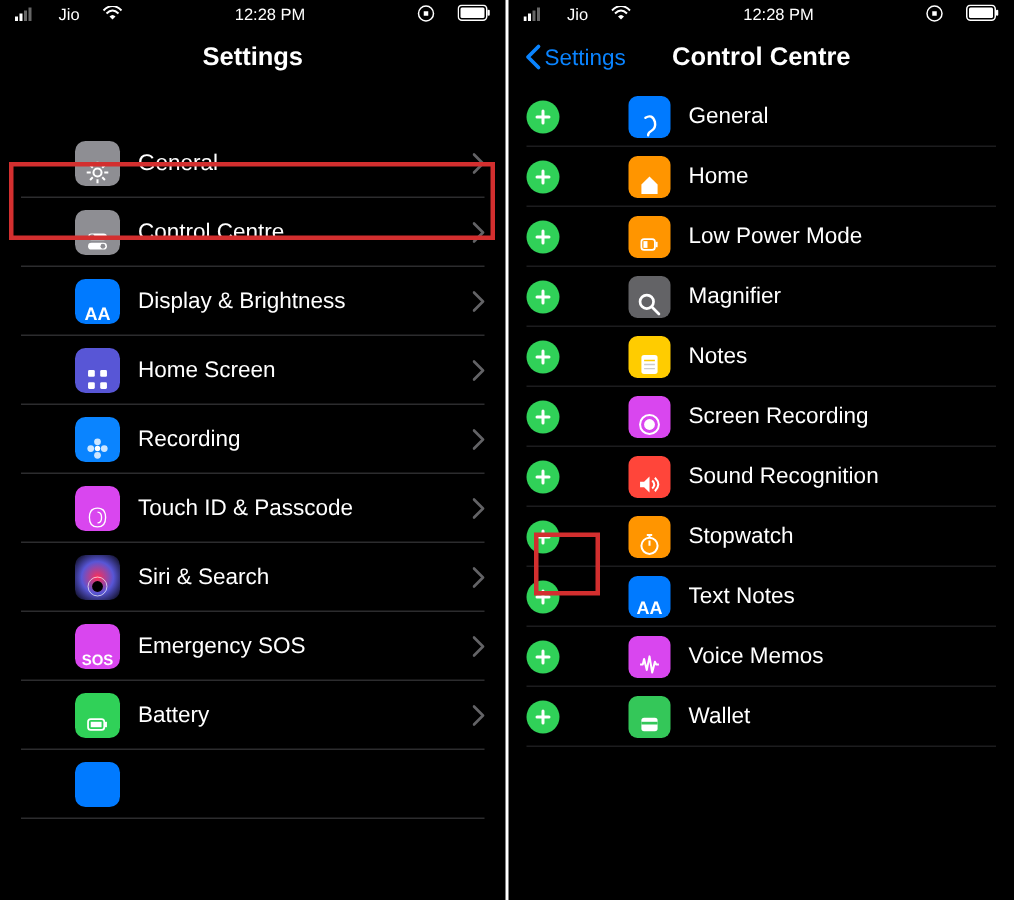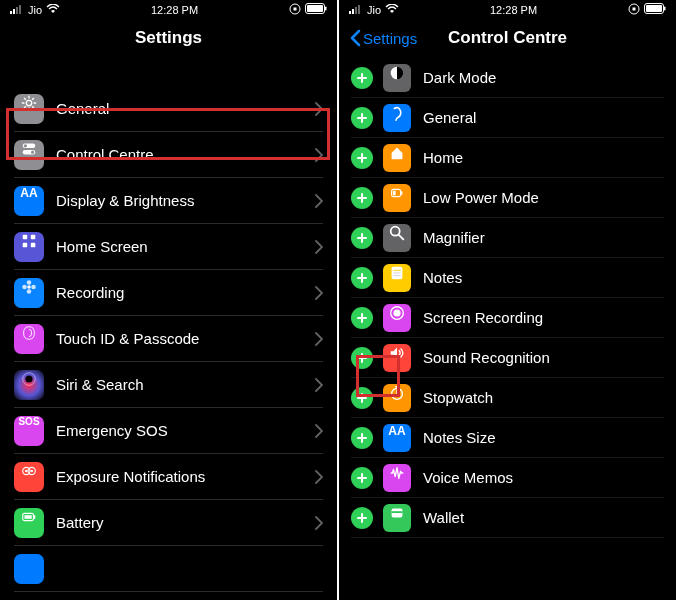--- a/index.html
+++ b/index.html
@@ -1,29 +1,29 @@
 <!DOCTYPE html>
 <html><head>
   <meta charset="utf-8">
   <style>
     * { margin: 0; padding: 0; box-sizing: border-box; font-family: -apple-system, BlinkMacSystemFont, 'Segoe UI', sans-serif; }
     body { background: #fff; display: flex; gap: 2px; width: 676px; height: 600px; }
     .phone { width: 337px; height: 600px; background: #000; color: #fff; overflow: hidden; position: relative; }
     .status-bar { display: flex; justify-content: space-between; align-items: center; padding: 4px 10px; font-size: 11px; font-weight: 500; height: 20px; }
-    .status-left, .status-right { display: flex; gap: 4px; }
+    .status-left, .status-right { display: flex; align-items: center; gap: 15px; }
     .nav-bar { display: flex; align-items: center; height: 36px; position: relative; padding: 0 10px; }
     .nav-title { position: absolute; left: 0; right: 0; text-align: center; font-size: 17px; font-weight: 600; }
     .back-btn { display: flex; align-items: center; color: #0a84ff; font-size: 15px; z-index: 1; }
     .back-btn svg { margin-right: 2px; }
     .list { padding: 0 14px; margin-top: 30px; }
     .list.tight { margin-top: 2px; padding: 0 12px; }
     .row { display: flex; align-items: center; height: 46px; border-bottom: 0.5px solid #2c2c2e; position: relative; }
     .row.tight { height: 40px; border-bottom: 0.5px solid #1c1c1e; }
     .highlight { position: absolute; border: 3px solid #d32f2f; pointer-events: none; z-index: 10; }
-    .icon-box { width: 30px; height: 30px; border-radius: 7px; display: flex; align-items: flex-start; justify-content: center; margin-right: 12px; flex-shrink: 0; }
+    .icon-box { width: 30px; height: 30px; border-radius: 7px; display: flex; align-items: flex-end; justify-content: center; margin-right: 12px; flex-shrink: 0; margin-left: 36px; }
     .icon-box.sm { width: 28px; height: 28px; border-radius: 6px; }
     .add-btn { width: 22px; height: 22px; border-radius: 11px; background: #30d158; display: flex; align-items: center; justify-content: center; margin-right: 10px; flex-shrink: 0; }
     .row-label { flex: 1; font-size: 15px; }
     .chevron { color: #636366; flex-shrink: 0; }
     .bg-gray { background: #8e8e93; }
     .bg-gray2 { background: #636366; }
     .bg-blue { background: #007aff; }
     .bg-blue2 { background: #0a84ff; }
     .bg-indigo { background: #5856d6; }
     .bg-red { background: #d946ef; }
@@ -164,34 +164,20 @@
       <div class="row">
     <div class="icon-box bg-red">
           <span style="color:#fff;font-weight:700;font-size:10px">SOS</span>
         </div>
     <div class="row-label">Emergency SOS</div>
     <svg class="chevron" width="8" height="14" viewBox="0 0 8 14">
           <path d="M1 1 L7 7 L1 13" stroke="#636366" stroke-width="1.8" fill="none" stroke-linecap="round"></path>
         </svg>
   </div>
       <div class="row">
-    <div class="icon-box bg-red2">
-          <svg width="18" height="18" viewBox="0 0 20 20">
-            <circle cx="7" cy="10" r="4" fill="none" stroke="#fff" stroke-width="1.2"></circle>
-            <circle cx="13" cy="10" r="4" fill="none" stroke="#fff" stroke-width="1.2"></circle>
-            <circle cx="7" cy="10" r="1.5" fill="#fff"></circle>
-            <circle cx="13" cy="10" r="1.5" fill="#fff"></circle>
-          </svg>
-        </div>
-    <div class="row-label">Exposure Notifications</div>
-    <svg class="chevron" width="8" height="14" viewBox="0 0 8 14">
-          <path d="M1 1 L7 7 L1 13" stroke="#636366" stroke-width="1.8" fill="none" stroke-linecap="round"></path>
-        </svg>
-  </div>
-      <div class="row">
     <div class="icon-box bg-green">
           <svg width="18" height="18" viewBox="0 0 20 20">
             <rect x="3" y="6" width="12" height="8" rx="2" fill="none" stroke="#fff" stroke-width="1.3"></rect>
             <rect x="15.5" y="8" width="1.5" height="4" fill="#fff"></rect>
             <rect x="5" y="8" width="8" height="4" fill="#fff"></rect>
           </svg>
         </div>
     <div class="row-label">Battery</div>
     <svg class="chevron" width="8" height="14" viewBox="0 0 8 14">
           <path d="M1 1 L7 7 L1 13" stroke="#636366" stroke-width="1.8" fill="none" stroke-linecap="round"></path>
@@ -242,34 +228,20 @@
     </div>
     <div class="nav-title">Control Centre</div>
   </div>
   <div class="list tight" id="right-list">
       <div class="row tight">
     <div class="add-btn">
           <svg width="12" height="12" viewBox="0 0 12 12">
             <path d="M6 2 L6 10 M2 6 L10 6" stroke="#fff" stroke-width="2" stroke-linecap="round"></path>
           </svg>
         </div>
-    <div class="icon-box sm bg-gray2">
-          <svg width="18" height="18" viewBox="0 0 20 20">
-            <circle cx="10" cy="10" r="7" fill="#fff"></circle>
-            <path d="M10 3 A7 7 0 0 1 10 17 Z" fill="#000"></path>
-          </svg>
-        </div>
-    <div class="row-label">Dark Mode</div>
-  </div>
-      <div class="row tight">
-    <div class="add-btn">
-          <svg width="12" height="12" viewBox="0 0 12 12">
-            <path d="M6 2 L6 10 M2 6 L10 6" stroke="#fff" stroke-width="2" stroke-linecap="round"></path>
-          </svg>
-        </div>
     <div class="icon-box sm bg-blue">
           <svg width="18" height="18" viewBox="0 0 20 20">
             <path d="M7 5 Q12 2 14 8 Q15 13 11 15 Q9 16 9 18" fill="none" stroke="#fff" stroke-width="1.8" stroke-linecap="round"></path>
           </svg>
         </div>
     <div class="row-label">General</div>
   </div>
       <div class="row tight">
     <div class="add-btn">
           <svg width="12" height="12" viewBox="0 0 12 12">
@@ -375,21 +347,21 @@
   </div>
       <div class="row tight">
     <div class="add-btn">
           <svg width="12" height="12" viewBox="0 0 12 12">
             <path d="M6 2 L6 10 M2 6 L10 6" stroke="#fff" stroke-width="2" stroke-linecap="round"></path>
           </svg>
         </div>
     <div class="icon-box sm bg-blue">
           <span style="color:#fff;font-weight:600;font-size:12px">AA</span>
         </div>
-    <div class="row-label">Notes Size</div>
+    <div class="row-label">Text Notes</div>
   </div>
       <div class="row tight">
     <div class="add-btn">
           <svg width="12" height="12" viewBox="0 0 12 12">
             <path d="M6 2 L6 10 M2 6 L10 6" stroke="#fff" stroke-width="2" stroke-linecap="round"></path>
           </svg>
         </div>
     <div class="icon-box sm bg-red">
           <svg width="18" height="18" viewBox="0 0 20 20">
             <path d="M3 10 L5 10 L6 6 L8 14 L10 4 L12 16 L14 8 L15 10 L17 10" fill="none" stroke="#fff" stroke-width="1.5" stroke-linejoin="round"></path>

